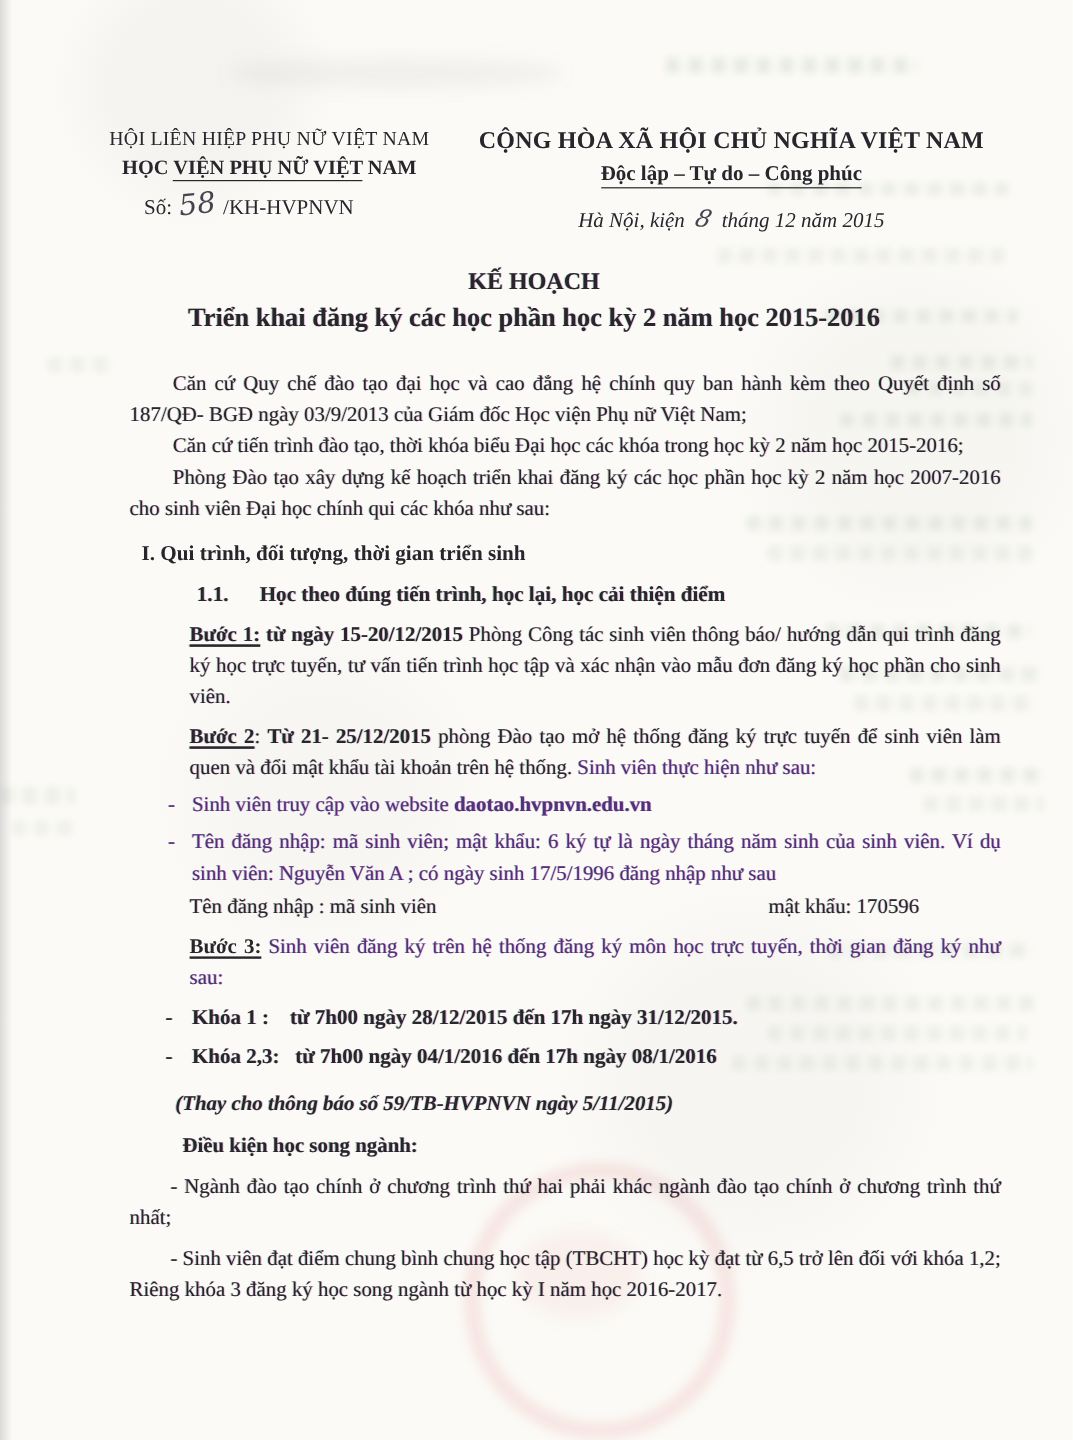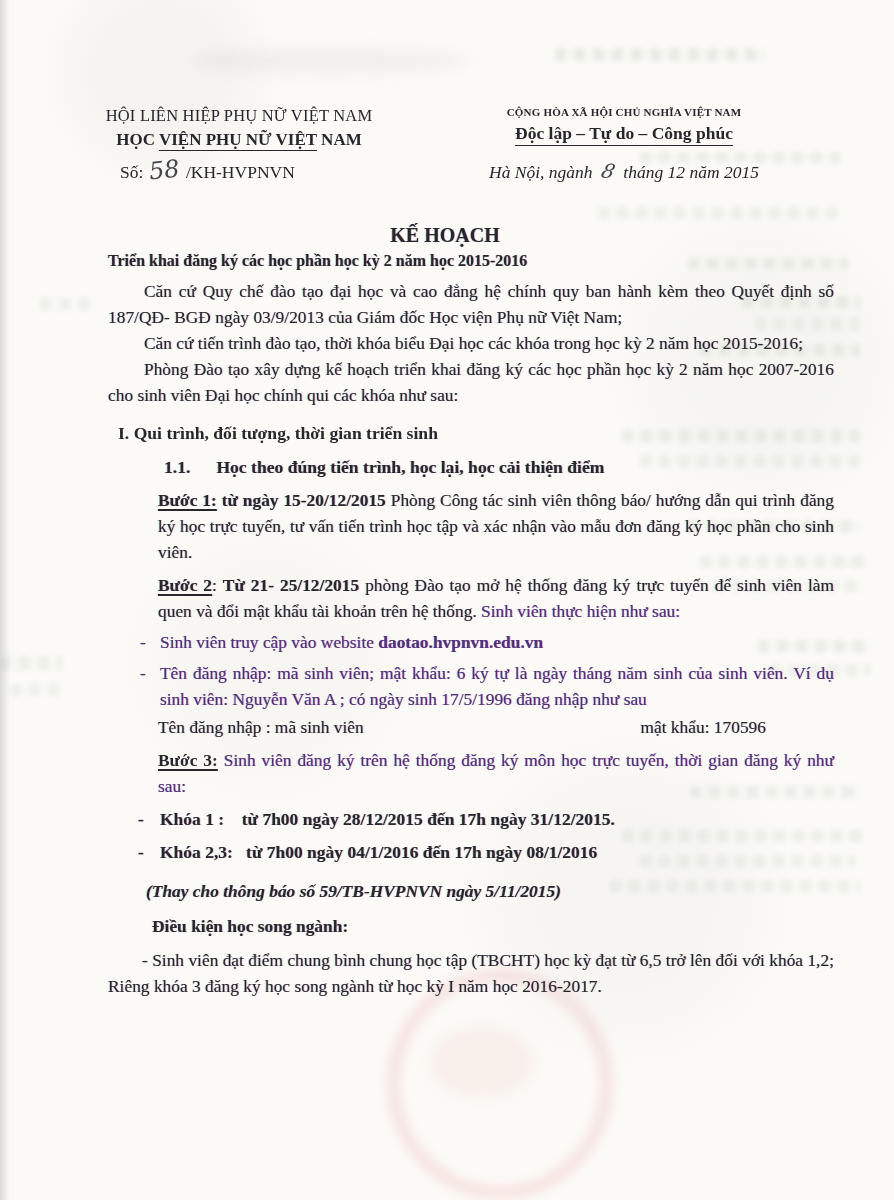--- a/index.html
+++ b/index.html
@@ -22,34 +22,34 @@
     z-index:5;
   }
   
   .doc-header{position:absolute;left:78px;top:106px;width:742px;display:flex;z-index:2;}
   .org-block{width:322px;text-align:center;}
   .org-line1{font-size:16.5px;letter-spacing:.2px;white-space:nowrap;}
   .org-line2{font-size:17px;font-weight:bold;margin-top:4px;white-space:nowrap;}
   .org-line2 .u{border-bottom:1.6px solid currentColor;padding-bottom:1px;}
   .doc-number{font-size:17.5px;margin-top:8px;text-align:left;padding-left:42px;white-space:nowrap;}
   .nat-block{flex:1;text-align:center;margin-left:28px;}
-  .nat-line1{font-size:11px;font-weight:bold;letter-spacing:.2px;white-space:nowrap;}
+  .nat-line1{font-size:20px;font-weight:bold;letter-spacing:.2px;white-space:nowrap;}
   .nat-line2{font-size:17.5px;font-weight:bold;margin-top:5px;}
   .nat-line2 span{border-bottom:1.7px solid currentColor;padding-bottom:2px;}
   .date-line{font-size:17.5px;font-style:italic;margin-top:17px;white-space:nowrap;}
   .hand{
     font-family:"DejaVu Serif",serif;font-style:italic;font-weight:400;
     font-size:24px;display:inline-block;transform:rotate(-6deg);
     margin:0 6px;color:#44444e;line-height:1;
   }
   .hand-day{font-size:20px;transform:rotate(6deg) skewX(-10deg);margin:0 9px;}
   
   .doc-body{position:absolute;left:108px;top:224px;width:726px;z-index:2;}
   .title{font-size:20px;font-weight:bold;text-align:center;padding-right:52px;}
-  .subtitle{font-size:16px;font-weight:bold;text-align:left;padding-right:52px;margin-top:5px;margin-bottom:8px;}
+  .subtitle{font-size:22px;font-weight:bold;text-align:center;padding-right:52px;margin-top:5px;margin-bottom:28px;}
   .para{font-size:17.4px;line-height:26px;text-align:justify;text-indent:36px;margin:0;}
   .ab{text-shadow:.7px 0 .4px rgba(195,25,165,.32), -.7px 0 .4px rgba(15,140,60,.3);}
   .purple{color:#53307c;text-shadow:.6px 0 .4px rgba(205,0,190,.4), -.6px 0 .4px rgba(0,150,70,.35);}
   .sec-heading{font-size:17.6px;font-weight:bold;margin:9px 0 0 10px;line-height:26px;}
   .sub-heading{font-size:17.6px;font-weight:bold;margin:8px 0 0 56px;line-height:26px;}
   .sub-heading .num{margin-right:26px;}
   .step{font-size:17.4px;line-height:26px;text-align:justify;margin:7px 0 0 50px;}
   .step-label{font-weight:bold;text-decoration:underline;text-decoration-thickness:1.6px;text-underline-offset:3px;}
   .step-dates{font-weight:bold;}
   .bullet{display:flex;font-size:17.4px;line-height:26px;margin:5px 0 0 32px;}
@@ -112,21 +112,21 @@
 
   <header class="doc-header">
     <div class="org-block">
       <div class="org-line1">HỘI LIÊN HIỆP PHỤ NỮ VIỆT NAM</div>
       <div class="org-line2"><span>HỌC </span><span class="u">VIỆN PHỤ NỮ VIỆT</span><span> NAM</span></div>
       <div class="doc-number"><span>Số:</span><span class="hand">58</span><span>/KH-HVPNVN</span></div>
     </div>
     <div class="nat-block">
       <div class="nat-line1">CỘNG HÒA XÃ HỘI CHỦ NGHĨA VIỆT NAM</div>
       <div class="nat-line2"><span>Độc lập – Tự do – Công phúc</span></div>
-      <div class="date-line"><span>Hà Nội, ngành</span><span class="hand hand-day">8</span><span>tháng 12  năm 2015</span></div>
+      <div class="date-line"><span>Hà Nội, kiện</span><span class="hand hand-day">8</span><span>tháng 12  năm 2015</span></div>
     </div>
   </header>
 
   <main class="doc-body">
     <div class="title ab">KẾ HOẠCH</div>
     <div class="subtitle ab">Triển khai đăng ký các học phần học kỳ 2 năm học 2015-2016</div>
 
     <p class="para ab">Căn cứ Quy chế đào tạo đại học và cao đẳng hệ chính quy ban hành kèm theo Quyết định số 187/QĐ- BGĐ ngày 03/9/2013 của Giám đốc Học viện Phụ nữ Việt Nam;</p>
     <p class="para ab">Căn cứ tiến trình đào tạo, thời khóa biểu Đại học các khóa  trong học kỳ 2 năm học 2015-2016;</p>
     <p class="para ab">Phòng Đào tạo xây dựng kế hoạch triển khai đăng ký các học phần học kỳ 2 năm học 2007-2016 cho sinh viên Đại học chính qui các khóa như sau:</p>
@@ -157,16 +157,17 @@
     <p class="step"><span class="step-label">Bước 3:</span><span class="purple">&nbsp;Sinh viên đăng ký trên hệ thống đăng ký môn học trực tuyến, thời gian đăng ký như sau:</span></p>
 
     <div class="khoa ab"><span class="dash">-</span><span>Khóa 1 :&nbsp;&nbsp;&nbsp; từ 7h00 ngày 28/12/2015 đến 17h ngày 31/12/2015.</span></div>
     <div class="khoa ab"><span class="dash">-</span><span>Khóa 2,3:&nbsp;&nbsp; từ 7h00 ngày 04/1/2016 đến 17h ngày 08/1/2016</span></div>
 
 
     <div class="note-line ab">(Thay cho thông báo số 59/TB-HVPNVN ngày 5/11/2015)</div>
 
     <div class="cond-heading ab">Điều kiện học song ngành:</div>
 
+    <p class="cond-para ab">- Ngành đào tạo chính ở chương trình thứ hai phải khác ngành đào tạo chính ở chương trình thứ nhất;</p>
     <p class="cond-para ab">- Sinh viên đạt điểm chung bình chung học tập (TBCHT) học kỳ đạt từ 6,5 trở lên đối với khóa 1,2;  Riêng khóa 3 đăng ký học song ngành từ học kỳ I năm học 2016-2017.</p>
   </main>
 
 </div>
 
 </body></html>

